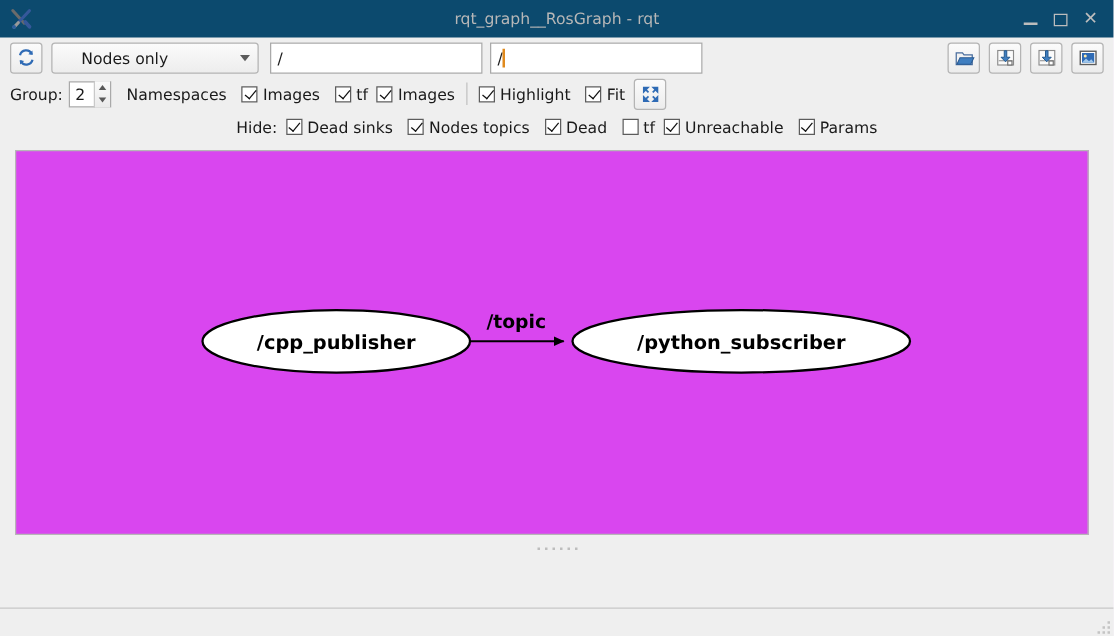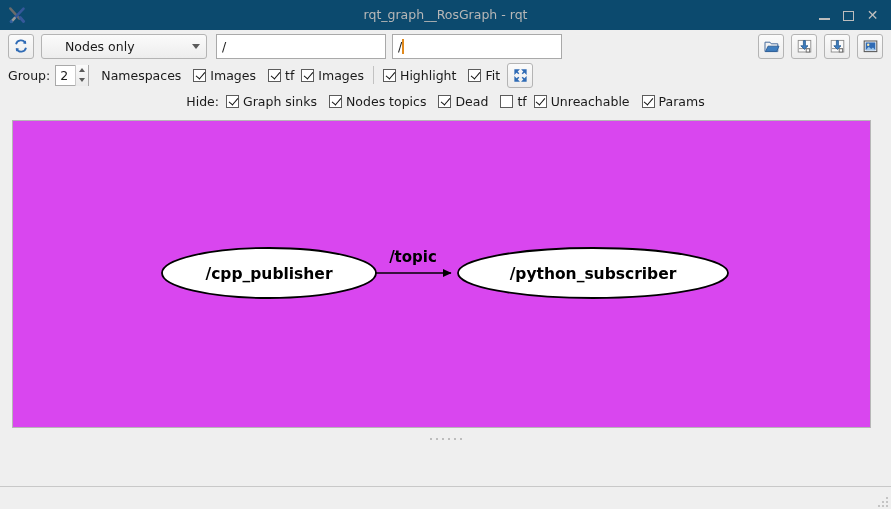--- a/index.html
+++ b/index.html
@@ -487,21 +487,21 @@
           </g>
         </svg>
       </span>
     </div>
 
     <div class="trow r3">
       <span class="label">Hide:</span>
       <span class="sp-sm"></span>
       <label class="cbx">
         <span class="box checked"></span>
-        <span class="label">Graph sinks</span>
+        <span class="label">Dead sinks</span>
       </label>
       <span class="sp"></span>
       <label class="cbx">
         <span class="box checked"></span>
         <span class="label">Nodes topics</span>
       </label>
       <span class="sp"></span>
       <label class="cbx">
         <span class="box checked"></span>
         <span class="label">Dead</span>

